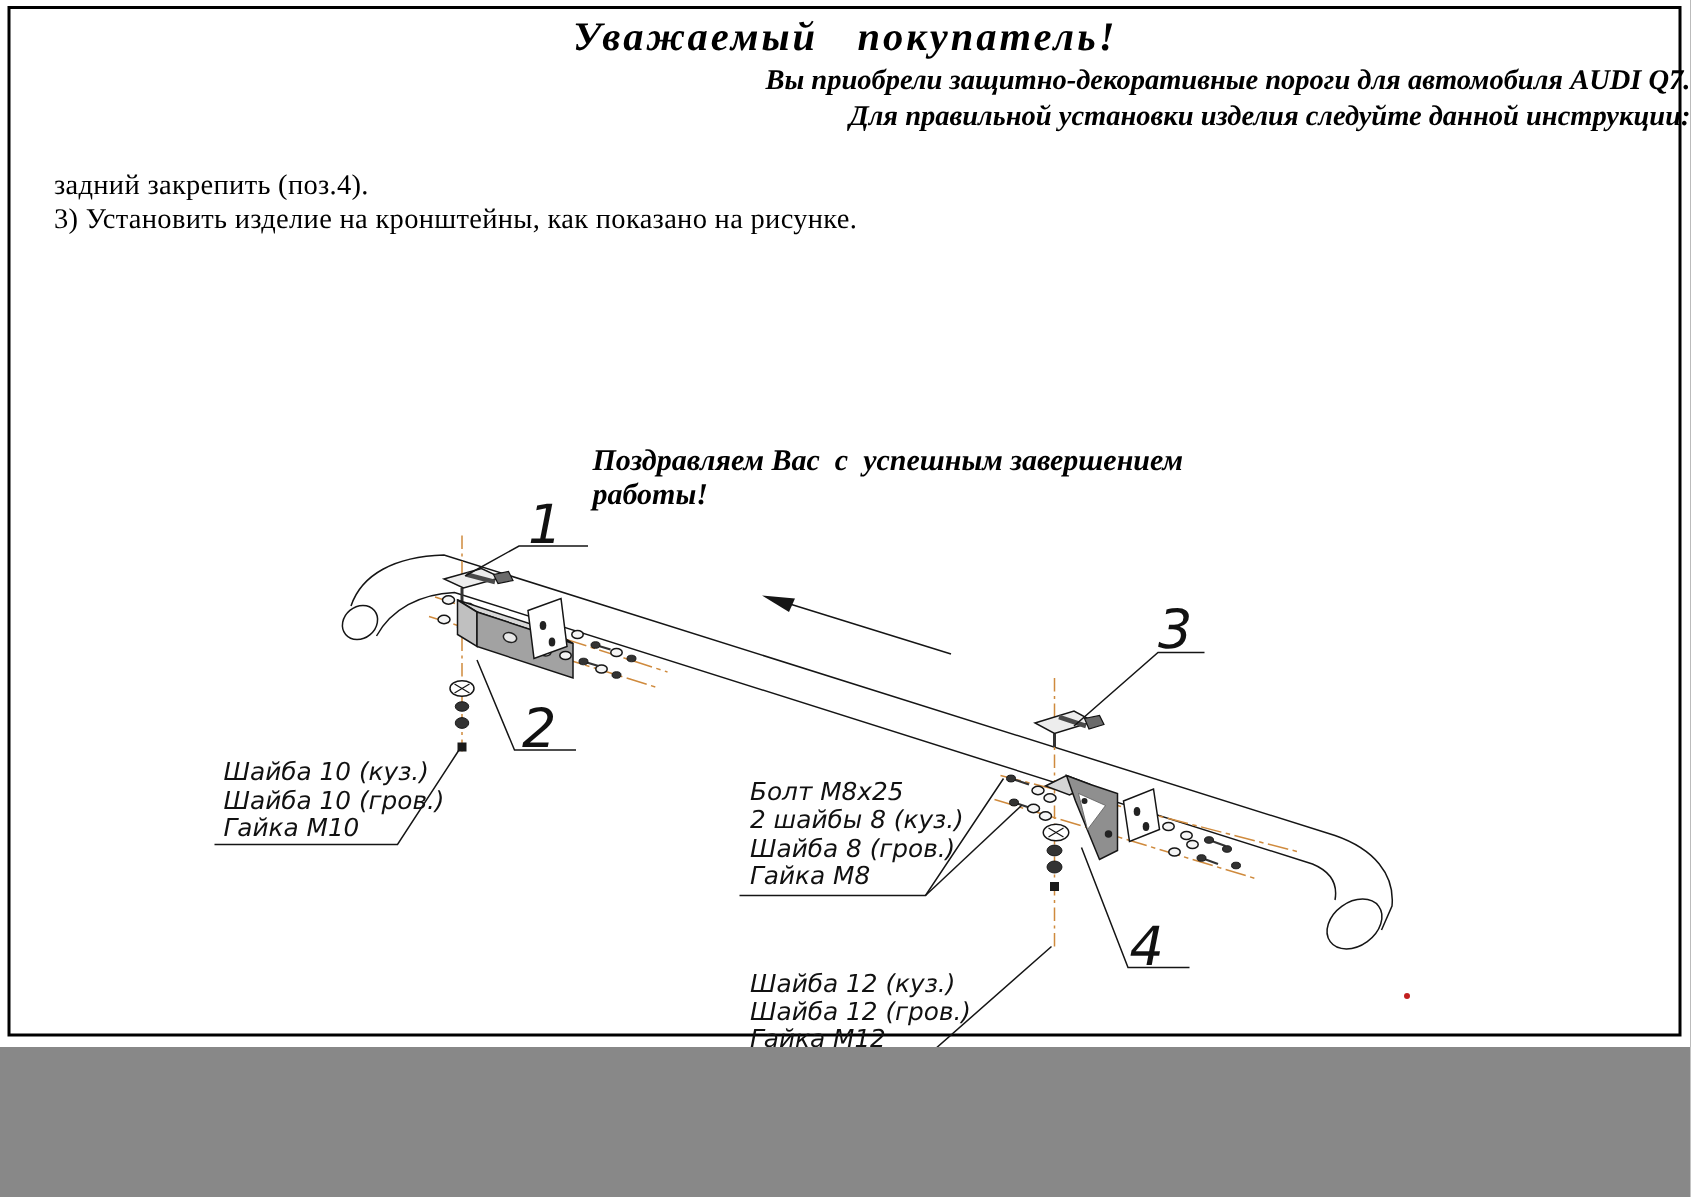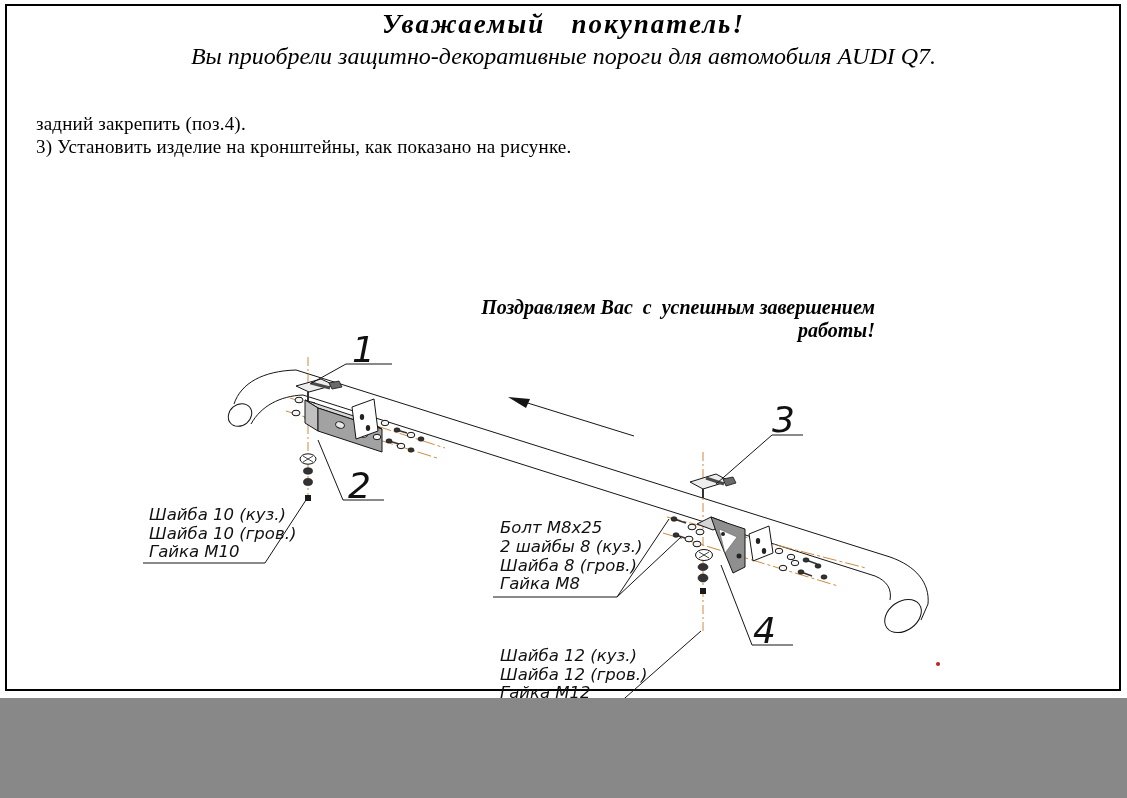--- a/index.html
+++ b/index.html
@@ -2,27 +2,27 @@
 <html><head>
 <meta charset="utf-8">
 <style>
   html,body{margin:0;padding:0;background:#888;}
   .page{position:relative;width:1127px;height:698px;background:#ffffff;color:#000;
         font-family:"Liberation Serif","DejaVu Serif",serif;overflow:hidden;}
   .frame{position:absolute;left:5px;top:4px;right:6px;bottom:7px;border:2px solid #000;}
   .pre{white-space:pre;}
   .title{position:absolute;top:9px;left:0;width:100%;text-align:center;
          font-size:27px;font-weight:bold;font-style:italic;letter-spacing:2px;}
-  .sub{position:absolute;left:0;width:100%;text-align:center;
-       font-size:24px;font-weight:normal;font-style:italic;}
+  .sub{position:absolute;left:0;width:100%;text-align:right;
+       font-size:19px;font-weight:bold;font-style:italic;}
   .sub1{top:43px;}
   .sub2{top:67px;}
   .instructions{position:absolute;left:36px;top:112px;font-size:19px;line-height:23.4px;letter-spacing:0.2px;}
   .ps{position:absolute;left:36px;top:265px;font-size:19px;letter-spacing:0.2px;}
-  .congrats{position:absolute;left:395px;top:296px;width:480px;text-align:right;
+  .congrats{position:absolute;left:395px;top:296px;width:480px;text-align:left;
             font-size:20px;font-weight:bold;font-style:italic;line-height:23px;}
   svg.diagram{position:absolute;left:0;top:0;}
   .cad-note{font-family:"DejaVu Sans","Liberation Sans",sans-serif;font-style:italic;
             font-size:16.5px;fill:#111;}
   .cad-num{font-family:"DejaVu Sans","Liberation Sans",sans-serif;font-style:italic;
            font-size:36px;fill:#111;}
   .ln{stroke:#151515;stroke-width:1;fill:none;}
   .cl{stroke-width:1;fill:none;stroke-dasharray:9 3 2 3;}
   .axis{stroke-width:1;fill:none;stroke-dasharray:14 3 3 3;}
   .washer{fill:#f5f5f5;stroke:#151515;stroke-width:1;}
@@ -30,20 +30,21 @@
   .red-dot{position:absolute;left:936px;top:662px;width:4px;height:4px;background:#c22020;border-radius:50%;}
 </style>
 </head>
 <body>
 
 <div class="page">
   <div class="frame"></div>
 
   <div class="title pre">Уважаемый   покупатель!</div>
   <div class="sub sub1">Вы приобрели защитно-декоративные пороги для автомобиля AUDI Q7.</div>
+  <div class="sub sub2">Для правильной установки изделия следуйте данной инструкции:</div>
 
   <div class="instructions">
     <div class="pre">задний закрепить (поз.4).</div>
     <div class="pre">3) Установить изделие на кронштейны, как показано на рисунке.</div>
   </div>
 
 
   <div class="congrats">
     <div class="pre">Поздравляем Вас  с  успешным завершением</div>
     <div class="pre">работы!</div>

